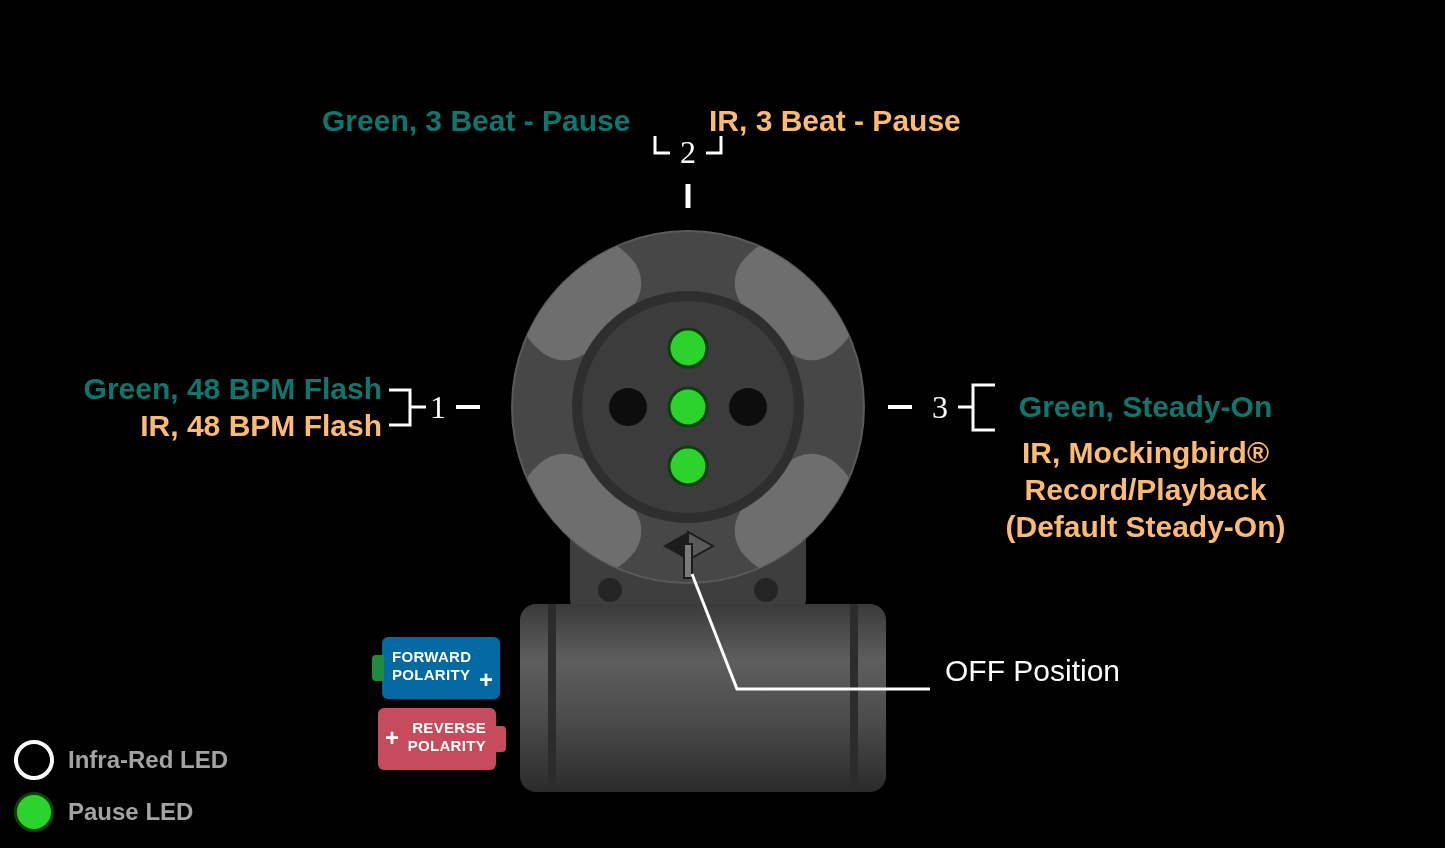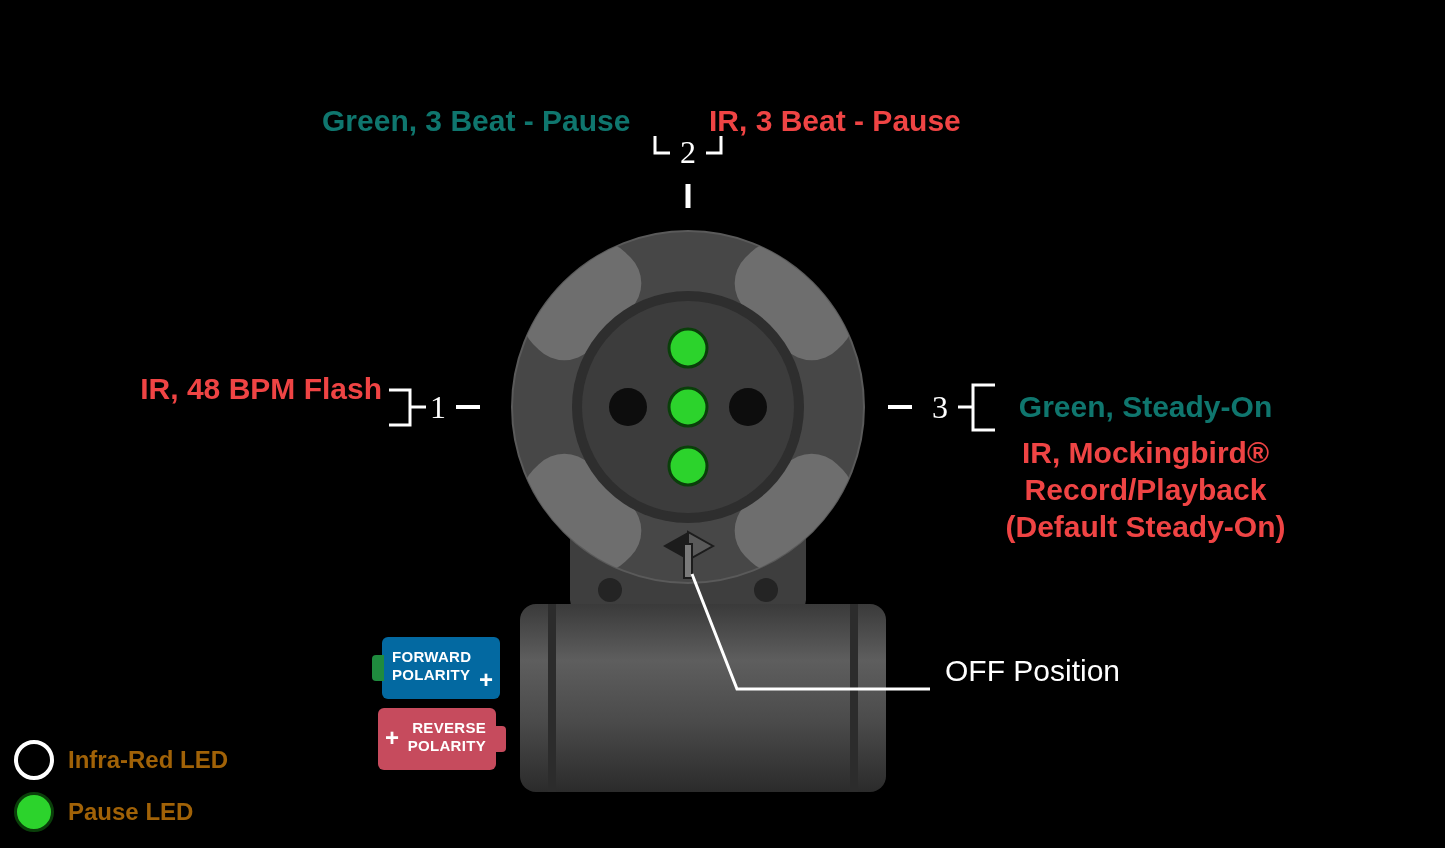--- a/index.html
+++ b/index.html
@@ -1,42 +1,42 @@
 <!DOCTYPE html>
 <html><head>
 <meta charset="utf-8">
 <style>
   html,body{margin:0;padding:0;background:#000;}
   #scene{position:relative;width:1445px;height:848px;background:#000;overflow:hidden;
          font-family:"Liberation Sans",sans-serif;}
   .abs{position:absolute;}
   .lbl{font-weight:bold;font-size:30px;white-space:nowrap;line-height:37px;}
   .green-t{color:#0f766e;}
-  .red-t{color:#ef4444;}
+  .red-t{color:#fdba74;}
   .left-block{left:40px;top:370px;width:342px;text-align:right;}
   .right-block{left:983px;top:388px;width:325px;text-align:center;}
   .right-block .green-t{display:block;margin-bottom:9px;}
   .switch-text{left:945px;top:652px;font-size:30px;font-weight:400;color:#fff;line-height:38px;}
   
   .badge{position:absolute;width:118px;height:62px;border-radius:6px;color:#fff;}
   .badge .tline{position:absolute;left:10px;font-size:15px;font-weight:bold;letter-spacing:.3px;}
   .badge .plus{position:absolute;font-size:24px;font-weight:bold;}
   .badge-forward{left:382px;top:637px;background:#0369a1;}
   .badge-forward .l1{top:11px;}
   .badge-forward .l2{top:29px;}
   .badge-forward .plus{right:7px;bottom:5px;}
   .badge-forward .nub{position:absolute;left:-10px;top:18px;width:12px;height:26px;border-radius:4px 0 0 4px;background:#1f8b3e;}
   .badge-reverse{left:378px;top:708px;background:#c64b5d;}
   .badge-reverse .tline{left:auto;right:10px;}
   .badge-reverse .l1{top:11px;}
   .badge-reverse .l2{top:29px;}
   .badge-reverse .plus{left:7px;top:16px;}
   .badge-reverse .nub{position:absolute;right:-10px;top:18px;width:12px;height:26px;border-radius:0 4px 4px 0;background:#c64b5d;}
   
-  .legend-item{position:absolute;display:flex;align-items:center;gap:14px;color:#a16207;
+  .legend-item{position:absolute;display:flex;align-items:center;gap:14px;color:#a3a3a3;
                font-weight:bold;font-size:24px;white-space:nowrap;}
   .legend-ir{left:14px;top:740px;}
   .legend-green{left:14px;top:792px;}
   .dot{width:40px;height:40px;border-radius:50%;box-sizing:border-box;flex:0 0 auto;}
   .dot-ir{background:#000;border:4px solid #fff;}
   .dot-green{background:#2cd32c;border:3px solid #0a3f0a;}
   svg text.num{font-family:"Liberation Serif",serif;font-size:32px;fill:#fff;}
 </style>
 </head>
 <body>
@@ -98,20 +98,21 @@
 
     <line x1="888" y1="407" x2="912" y2="407" stroke="#fff" stroke-width="4"></line>
     <path d="M995 385 H973 V430 H995 M973 407 H958" fill="none" stroke="#fff" stroke-width="3"></path>
     <text class="num" x="940" y="418" text-anchor="middle">3</text>
   </svg>
 
   <div class="abs lbl green-t" style="left:322px;top:102px">Green, 3 Beat - Pause</div>
   <div class="abs lbl red-t" style="left:709px;top:102px">IR, 3 Beat - Pause</div>
 
   <div class="abs lbl left-block">
+    <span class="green-t" style="display:block">Green, 48 BPM Flash</span>
     <span class="red-t" style="display:block">IR, 48 BPM Flash</span>
   </div>
 
   <div class="abs lbl right-block" style="white-space:normal">
     <span class="green-t">Green, Steady-On</span>
     <span class="red-t" style="display:block">IR, Mockingbird®</span>
     <span class="red-t" style="display:block">Record/Playback</span>
     <span class="red-t" style="display:block">(Default Steady-On)</span>
   </div>
 

